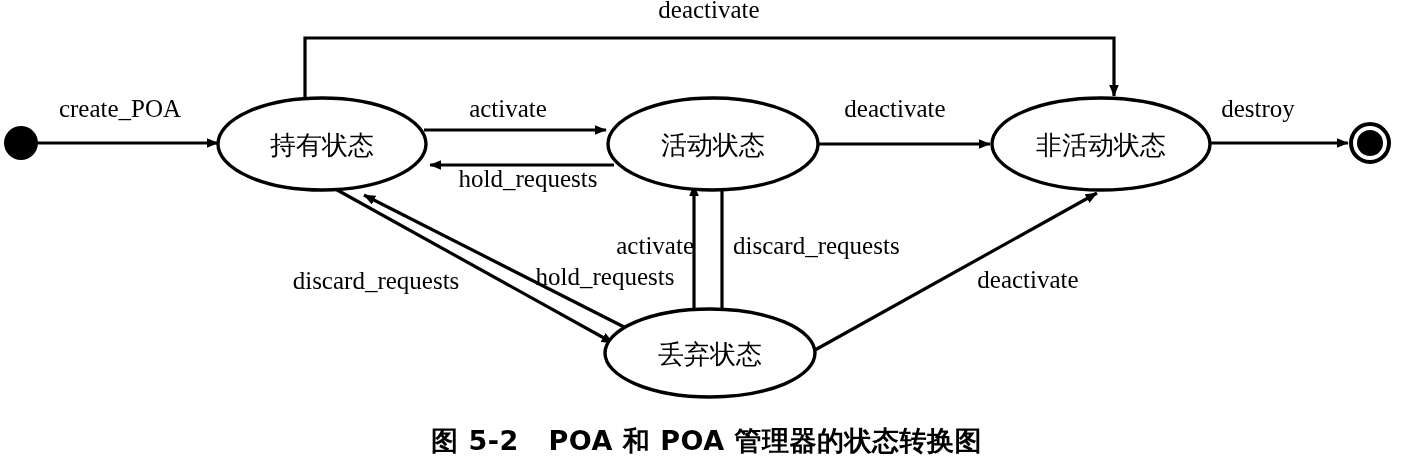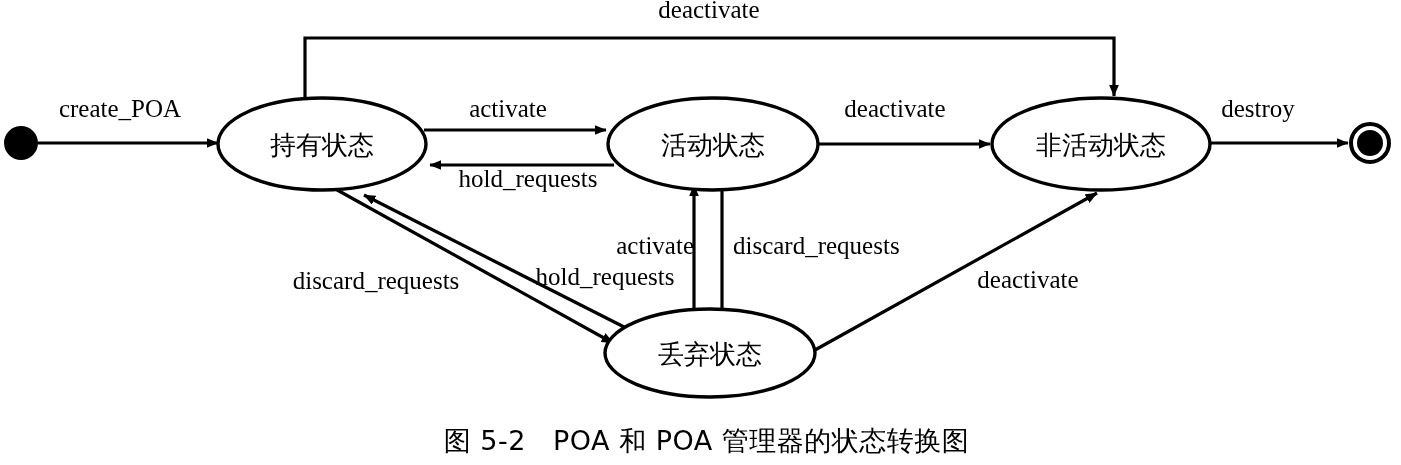--- a/index.html
+++ b/index.html
@@ -62,21 +62,21 @@
     stroke-width: 4;
   }
   .caption {
     position: absolute;
     left: 12px;
     right: 0;
     bottom: 6px;
     text-align: center;
     font-family: "DejaVu Sans", "Liberation Sans", sans-serif;
     font-size: 27px;
-    font-weight: normal;
+    font-weight: bold;
     letter-spacing: 0.5px;
     color: #000000;
     white-space: pre;
   }
 </style>
 </head>
 <body>
 
 <div id="figure-root">
 

